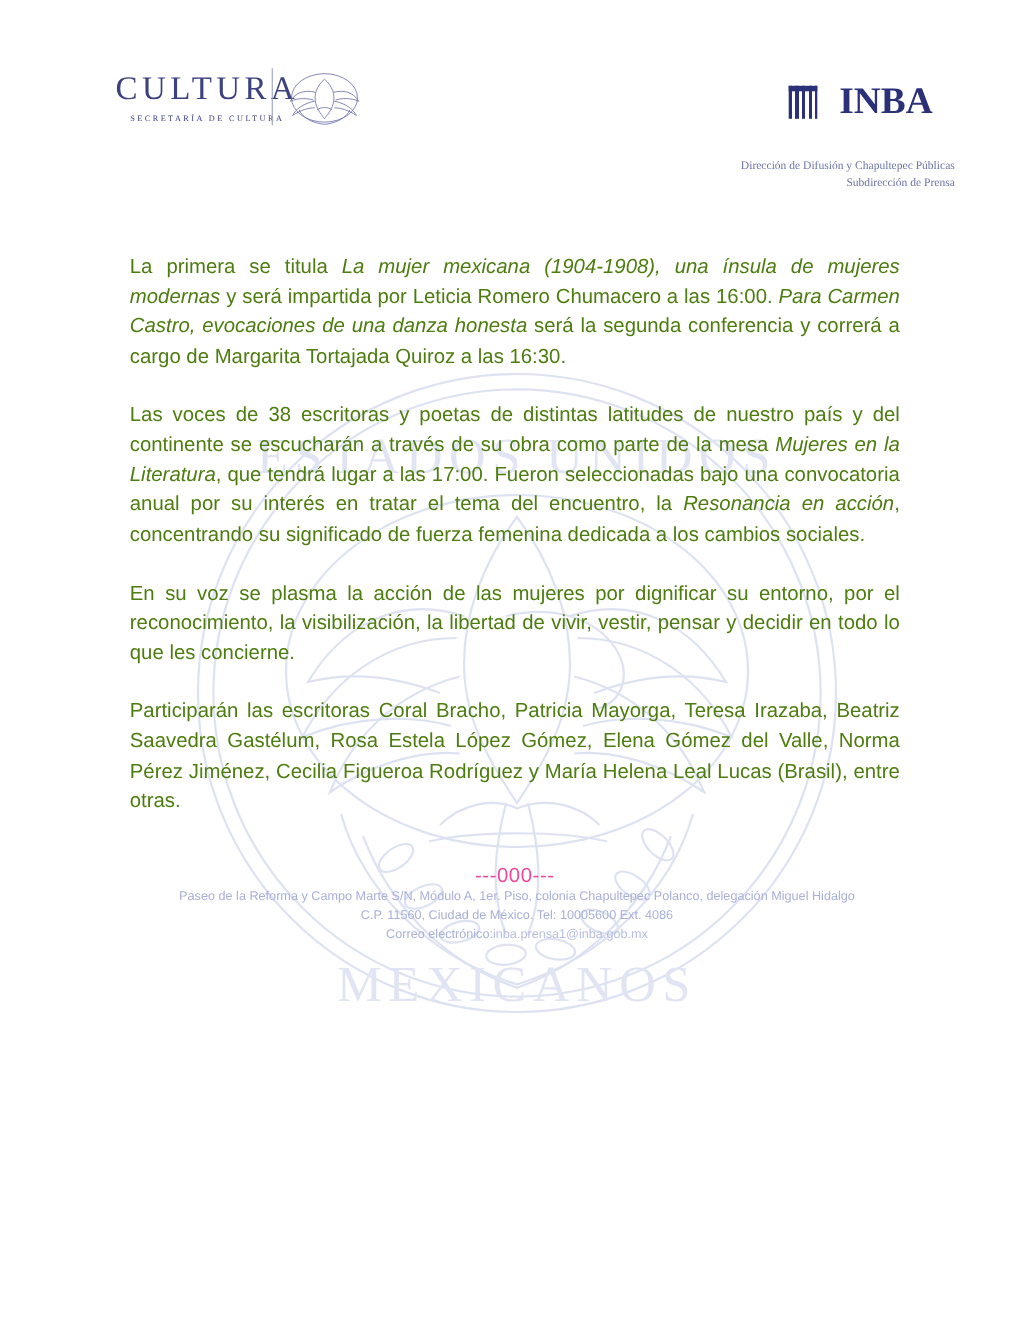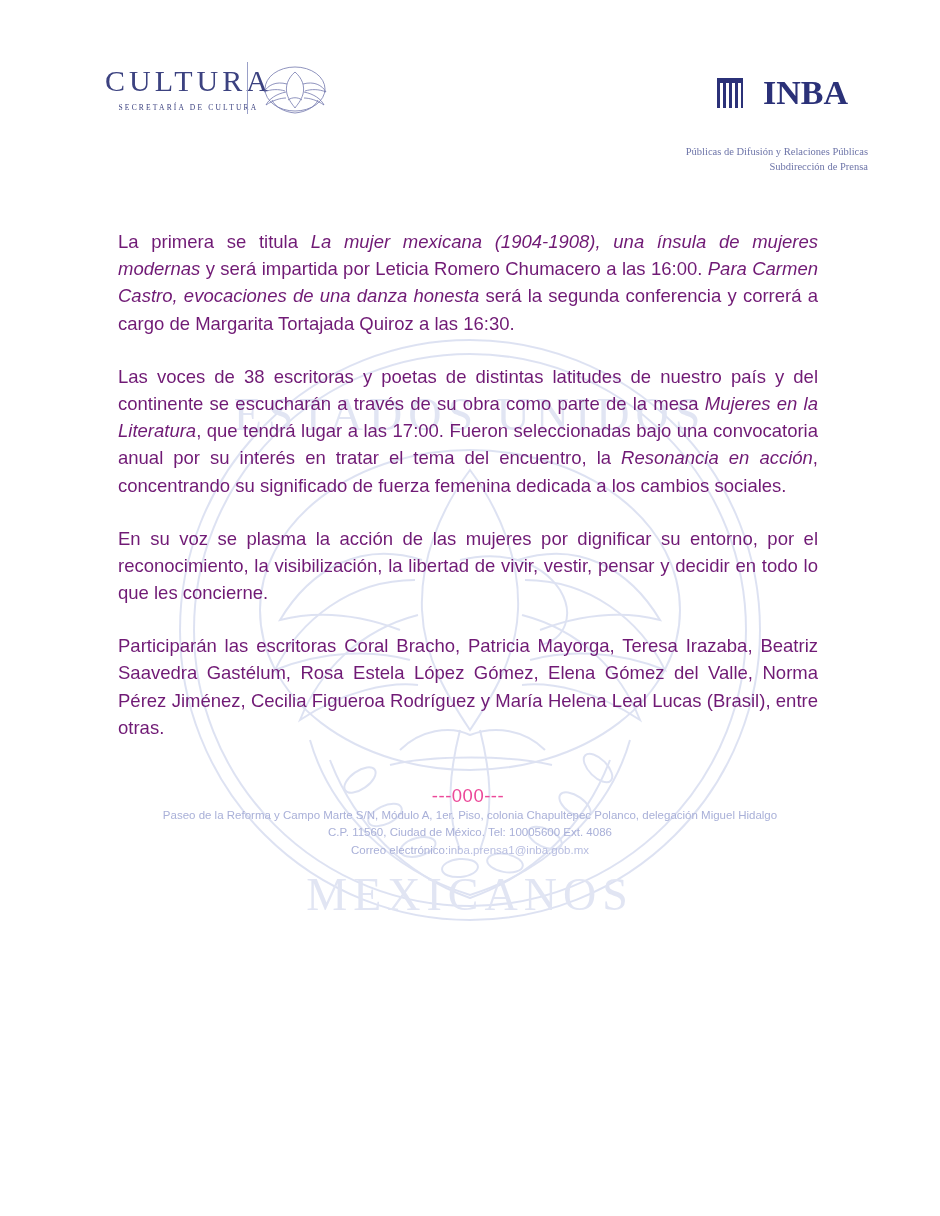--- a/index.html
+++ b/index.html
@@ -133,21 +133,21 @@
     left: 118px;
     top: 228px;
     width: 700px;
     z-index: 2;
   }
   p.para {
     margin: 0 0 26px 0;
     font-size: 18.5px;
     line-height: 1.47;
     text-align: justify;
-    color: #701a75;
+    color: #4d7c0f;
     font-family: "Liberation Sans", sans-serif;
   }
   p.para.last { margin-bottom: 0; }
   .it { font-style: italic; }
   .closing {
     margin-top: 44px;
     text-align: center;
     font-size: 18.5px;
     color: #ec4899;
     letter-spacing: 0.5px;
@@ -234,21 +234,21 @@
       </svg>
     </div>
 
     <div class="logo-inba">
       <div class="inba-mark"></div>
       <div class="inba-text">INBA</div>
     </div>
   </div>
 
   <div class="dept">
-    <div>Públicas de Difusión y Relaciones Públicas</div>
+    <div>Dirección de Difusión y Chapultepec Públicas</div>
     <div>Subdirección de Prensa</div>
   </div>
 
   <div class="content">
 
     <p class="para"><span>La primera se titula </span><span class="it">La mujer mexicana (1904-1908), una ínsula de mujeres modernas</span><span> y será impartida por Leticia Romero Chumacero a las 16:00. </span><span class="it">Para Carmen Castro, evocaciones de una danza honesta</span><span> será la segunda conferencia y correrá a cargo de Margarita Tortajada Quiroz a las 16:30.</span></p>
 
     <p class="para"><span>Las voces de 38 escritoras y poetas de distintas latitudes de nuestro país y del continente se escucharán a través de su obra como parte de la mesa </span><span class="it">Mujeres en la Literatura</span><span>, que tendrá lugar a las 17:00.  Fueron seleccionadas bajo una convocatoria anual por su interés en tratar el tema del encuentro, la </span><span class="it">Resonancia en acción</span><span>, concentrando su significado de fuerza femenina dedicada a los cambios sociales.</span></p>
 
     <p class="para">En su voz se plasma la acción de las mujeres por dignificar su entorno, por el reconocimiento, la visibilización, la libertad de vivir, vestir, pensar y decidir en todo lo que les concierne.</p>

